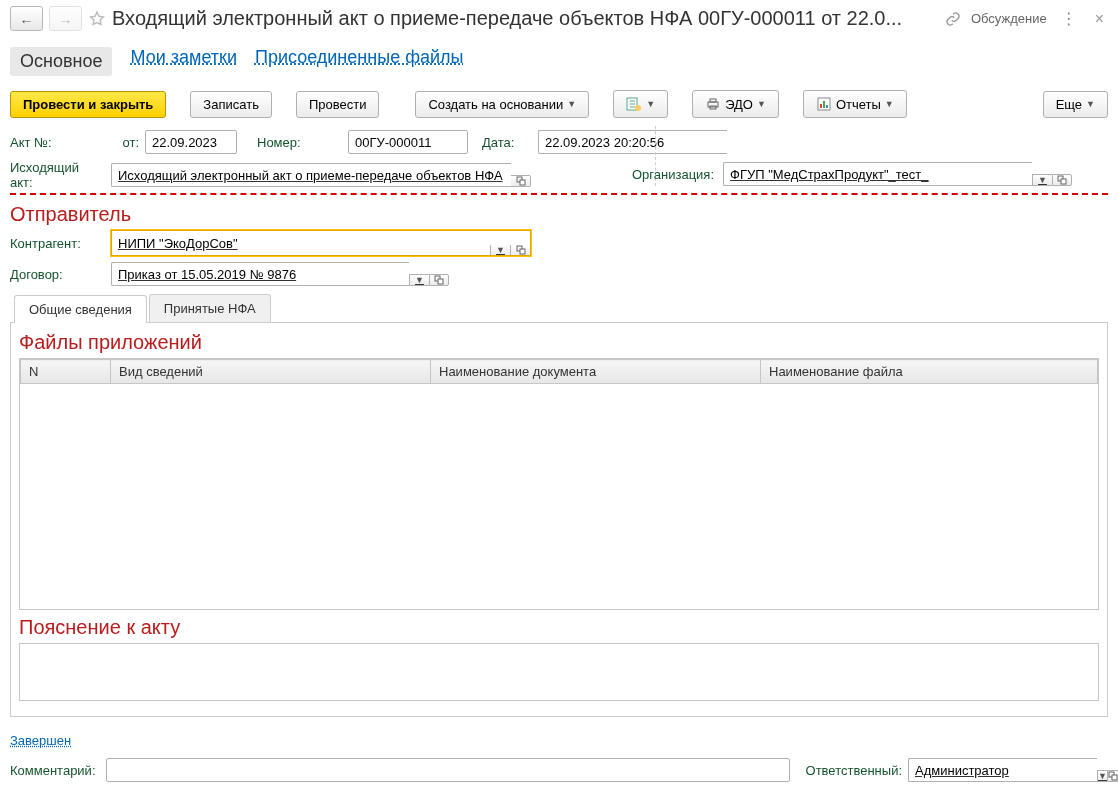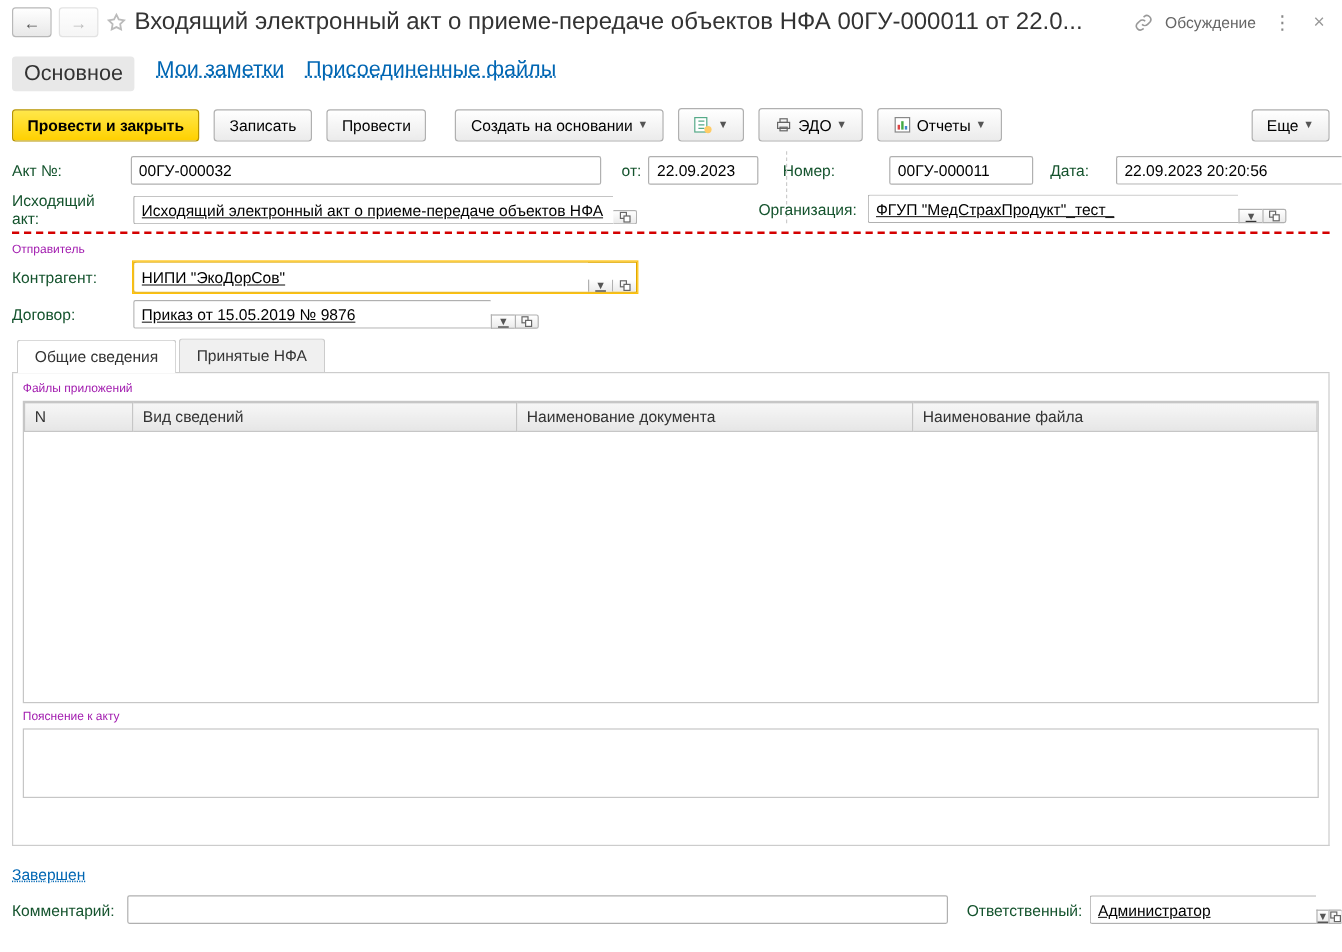--- a/index.html
+++ b/index.html
@@ -68,21 +68,21 @@
   padding: 4px 10px;
   border-radius: 3px;
   color: #333;
 }
 .nav-tab.link { color: #0066b3; text-decoration: underline dotted; }
 
 .toolbar {
   display: flex;
   align-items: center;
   padding: 4px 10px;
-  gap: 12px;
+  gap: 24px;
 }
 .btn {
   padding: 5px 12px;
   border: 1px solid #b0b0b0;
   background: linear-gradient(#fff, #ebebeb);
   border-radius: 3px;
   cursor: pointer;
   font-size: 13px;
   display: inline-flex;
   align-items: center;
@@ -162,22 +162,22 @@
 }
 .vert-divider {
   border-left: 1px dashed #ccc;
   height: 60px;
   position: absolute;
   left: 655px;
   top: 126px;
 }
 
 .section-title {
-  color: #a21caf;
-  font-size: 10px;
+  color: #b91c1c;
+  font-size: 20px;
   margin: 6px 0 4px 0;
 }
 
 .highlight-field {
   border: 1px solid #e0a800;
   outline: 1px solid #ffc107;
 }
 
 .tabs-strip {
   display: flex;
@@ -332,21 +332,20 @@
     <span class="caret">▼</span>
   </button>
 </div>
 
 <div class="vert-divider"></div>
 
 <div class="form-area">
 
   <div class="form-row">
     <span class="label w-95">Акт №:</span>
-    <input class="input-field" style="width: 402px;" value="00ГУ-000032">
     <span class="label w-30">от:</span>
     <input class="input-field" style="width: 92px;" value="22.09.2023">
     <span style="width:8px"></span>
     <span class="label w-75">Номер:</span>
     <input class="input-field" style="width: 120px;" value="00ГУ-000011">
     <span class="label w-50" style="margin-left:8px">Дата:</span>
     <div class="date-field" style="width:178px">
       <input class="input-field" style="flex: 1 1 0%;" value="22.09.2023 20:20:56">
 
     </div>

